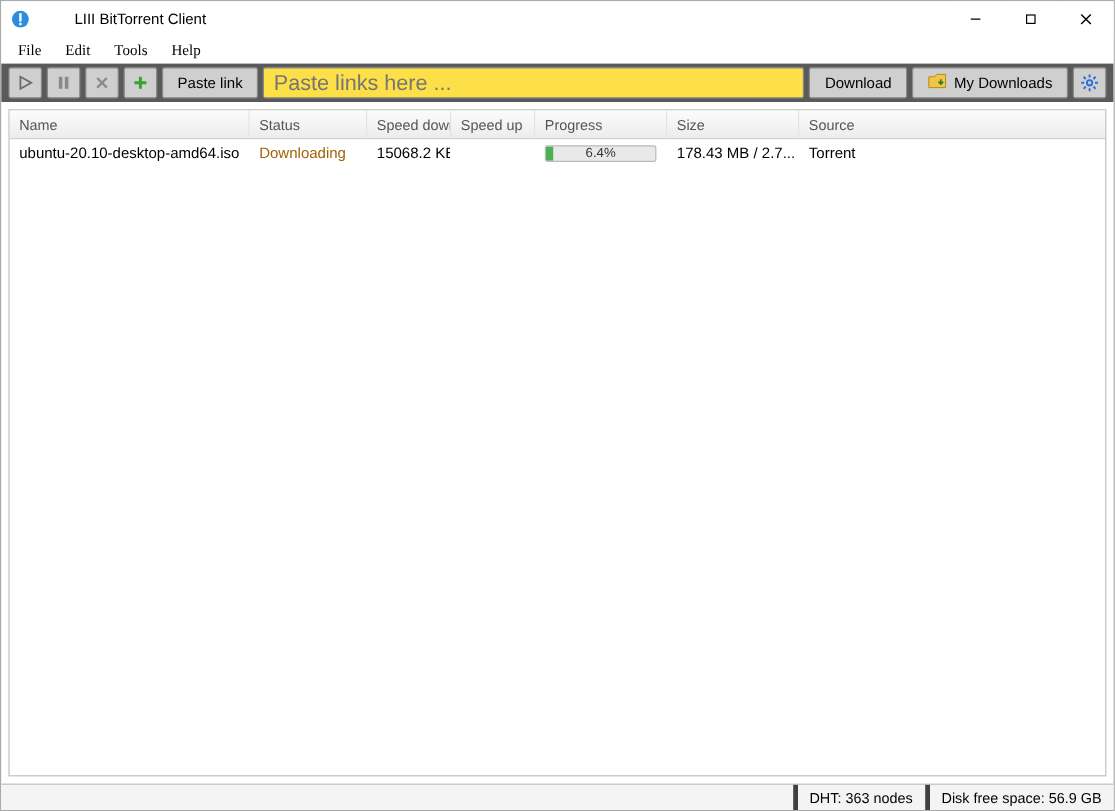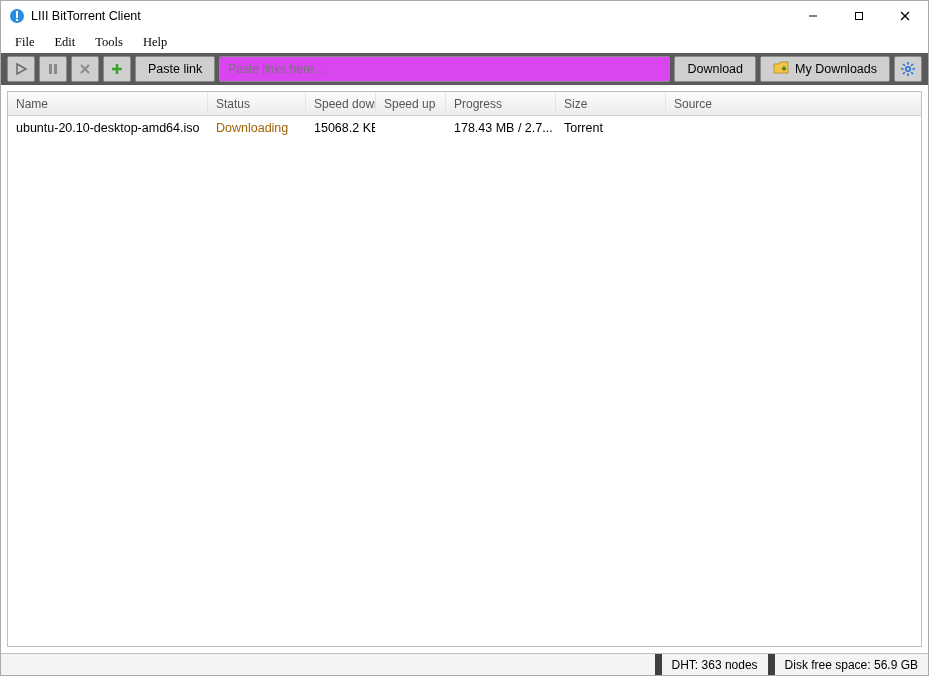--- a/index.html
+++ b/index.html
@@ -16,20 +16,21 @@
     border: 1px solid #aaa;
     overflow: hidden;
   }
   
   .titlebar {
     height: 30px;
     display: flex;
     align-items: center;
     padding: 0 0 0 8px;
     background: #fff;
+    gap: 31px;
   }
   .titlebar .app-icon {
     width: 16px; height: 16px;
     margin-right: 6px;
     display: inline-flex;
     align-items: center; justify-content: center;
   }
   .titlebar .title { flex: 0 0 auto; font-size: 12.5px; }
   .titlebar .spacer { flex: 1; }
   .win-controls { display: flex; height: 100%; }
@@ -79,22 +80,22 @@
     font-size: 12.5px;
     gap: 6px;
     white-space: nowrap;
   }
   .url-input {
     flex: 1;
     height: 26px;
     border: 1px solid #8a8a8a;
     border-radius: 2px;
     padding: 0 8px;
-    font-size: 12px;
-    background: #d946ef;
+    font-size: 18px;
+    background: #fde047;
     outline: none;
   }
   .gear-btn {
     width: 28px; height: 26px;
     background: #cfcfcf;
     border: 1px solid #8a8a8a;
     border-radius: 2px;
     display:flex; align-items:center; justify-content:center;
   }
   
@@ -170,21 +171,21 @@
   .statusbar {
     height: 22px;
     border-top: 1px solid #c0c0c0;
     display: flex;
     align-items: stretch;
     justify-content: flex-end;
     font-size: 12px;
     background: #f4f4f4;
   }
   .status-cell {
-    border-left: 7px solid #404040;
+    border-left: 4px solid #404040;
     padding: 0 10px;
     display: flex; align-items: center;
     white-space: nowrap;
   }
 </style>
 </head>
 <body>
 
 <div class="titlebar">
   <span class="app-icon">
@@ -289,20 +290,28 @@
     <div class="th col-prog">Progress</div>
     <div class="th col-size">Size</div>
     <div class="th col-source">Source</div>
   </div>
   <div class="tbody">
     <div class="trow">
       <div class="td col-name">ubuntu-20.10-desktop-amd64.iso</div>
       <div class="td col-status status-dl">Downloading</div>
       <div class="td col-sdown">15068.2 KB/s</div>
       <div class="td col-sup"></div>
+      <div class="td col-prog">
+        <div class="progress-cell">
+          <div class="progress-bar">
+            <div class="progress-fill" style="width:6.4%"></div>
+            <div class="progress-text">6.4%</div>
+          </div>
+        </div>
+      </div>
       <div class="td col-size">178.43 MB / 2.7...</div>
       <div class="td col-source">Torrent</div>
     </div>
   </div>
 </div>
 
 <div class="statusbar">
   <div class="status-cell">DHT: 363 nodes</div>
   <div class="status-cell">Disk free space: 56.9 GB</div>
 </div>

